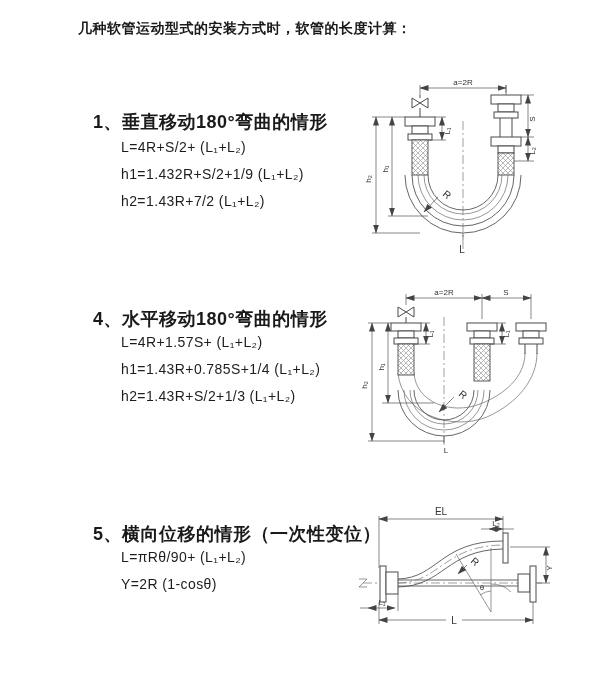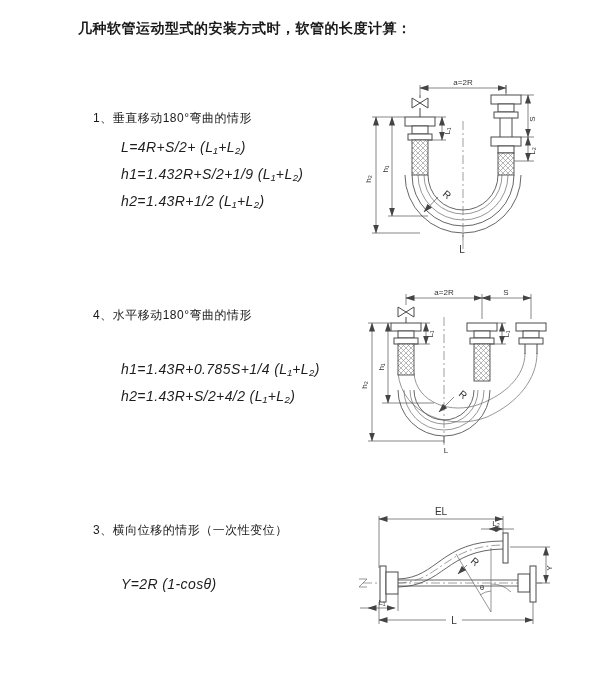--- a/index.html
+++ b/index.html
@@ -1,43 +1,43 @@
 <!DOCTYPE html>
 <html><head>
 <meta charset="utf-8">
 <style>
   html,body{margin:0;padding:0;background:#fff;}
   .page{
     position:relative;width:600px;height:675px;background:#ffffff;
     font-family:"Liberation Sans","DejaVu Sans",sans-serif;color:#1a1a1a;overflow:hidden;margin-left:48px;
   }
   .doc-title{position:absolute;left:30px;top:20px;font-size:14px;font-weight:600;letter-spacing:.5px;}
-  .sec-heading{position:absolute;font-size:12px;font-weight:400;letter-spacing:.5px;}
-  .formula{position:absolute;font-size:14px;font-weight:500;letter-spacing:.4px;color:#1d1d1d;font-style:italic;}
+  .sec-heading{position:absolute;font-size:18px;font-weight:700;letter-spacing:.5px;}
+  .formula{position:absolute;font-size:14px;font-weight:500;letter-spacing:.4px;color:#1d1d1d;}
   svg{position:absolute;overflow:visible;}
   .ln{stroke:#4a4a4a;stroke-width:1;fill:none;}
   .tube{stroke:#555;stroke-width:.9;fill:none;}
   .thin{stroke:#6a6a6a;stroke-width:.7;fill:none;}
   .dim{stroke:#555;stroke-width:.7;fill:none;}
   .cl{stroke:#777;stroke-width:.7;fill:none;stroke-dasharray:9 3 2 3;}
   .blk{fill:#ffffff;stroke:#4a4a4a;stroke-width:1;}
   .dimtxt{font-family:"Liberation Sans","DejaVu Sans",sans-serif;font-size:8px;fill:#333;}
   .dimtxt2{font-family:"Liberation Sans","DejaVu Sans",sans-serif;font-size:10px;fill:#333;}
 </style>
 </head>
 <body>
 
 <div class="page">
 
   <div class="doc-title">几种软管运动型式的安装方式时，软管的长度计算：</div>
 
   <div class="sec-heading" style="left:45px;top:110px">1、垂直移动180°弯曲的情形</div>
   <div class="formula" style="left:73px;top:139px">L=4R+S/2+ (L₁+L₂)</div>
   <div class="formula" style="left:73px;top:166px">h1=1.432R+S/2+1/9 (L₁+L₂)</div>
-  <div class="formula" style="left:73px;top:193px">h2=1.43R+1/2 (L₁+L₂)</div>
+  <div class="formula" style="left:73px;top:193px">h2=1.43R+7/2 (L₁+L₂)</div>
 
   <svg style="left:310px;top:73px;width:280px;height:185px" viewBox="0 0 280 185">
     <defs>
       <pattern id="hx1" width="5" height="5" patternUnits="userSpaceOnUse">
         <rect width="5" height="5" fill="#fff"></rect>
         <path d="M0,0 L5,5 M5,0 L0,5" stroke="#8a8a8a" stroke-width="0.6"></path>
       </pattern>
       <marker id="ar1" markerWidth="9" markerHeight="6" refX="8.5" refY="3" orient="auto-start-reverse" markerUnits="userSpaceOnUse">
         <path d="M0,0 L9,3 L0,6 Z" fill="#444"></path>
       </marker>
@@ -121,22 +121,23 @@
     <g>
       <line class="dim" x1="80" y1="124" x2="66" y2="139" marker-end="url(#ar1)"></line>
       <text class="dimtxt2" x="84" y="122" transform="rotate(40 84,122)">R</text>
     </g>
 
     <line class="dim" x1="105" y1="160" x2="105" y2="167"></line>
     <text class="dimtxt2" x="104" y="180" text-anchor="middle">L</text>
   </svg>
 
   <div class="sec-heading" style="left:45px;top:307px">4、水平移动180°弯曲的情形</div>
+  <div class="formula" style="left:73px;top:334px">L=4R+1.57S+ (L₁+L₂)</div>
   <div class="formula" style="left:73px;top:361px">h1=1.43R+0.785S+1/4 (L₁+L₂)</div>
-  <div class="formula" style="left:73px;top:388px">h2=1.43R+S/2+4/2 (L₁+L₂)</div>
+  <div class="formula" style="left:73px;top:388px">h2=1.43R+S/2+1/3 (L₁+L₂)</div>
 
   <svg style="left:308px;top:283px;width:292px;height:175px" viewBox="0 0 292 175">
     <defs>
       <pattern id="hx2" width="5" height="5" patternUnits="userSpaceOnUse">
         <rect width="5" height="5" fill="#fff"></rect>
         <path d="M0,0 L5,5 M5,0 L0,5" stroke="#8a8a8a" stroke-width="0.6"></path>
       </pattern>
       <marker id="ar2" markerWidth="9" markerHeight="6" refX="8.5" refY="3" orient="auto-start-reverse" markerUnits="userSpaceOnUse">
         <path d="M0,0 L9,3 L0,6 Z" fill="#444"></path>
       </marker>
@@ -221,21 +222,22 @@
 
     <g>
       <line class="dim" x1="98" y1="114" x2="83" y2="129" marker-end="url(#ar2)"></line>
       <text class="dimtxt2" x="102" y="112" transform="rotate(40 102,112)">R</text>
     </g>
 
     <line class="dim" x1="88" y1="153" x2="88" y2="160"></line>
     <text class="dimtxt" x="90" y="170" text-anchor="middle">L</text>
   </svg>
 
-  <div class="sec-heading" style="left:45px;top:522px">3、横向位移的情形（一次性变位）</div>
+  <div class="sec-heading" style="left:45px;top:522px">5、横向位移的情形（一次性变位）</div>
+  <div class="formula" style="left:73px;top:549px">L=πRθ/90+ (L₁+L₂)</div>
   <div class="formula" style="left:73px;top:576px">Y=2R (1-cosθ)</div>
 
   <svg style="left:298px;top:498px;width:302px;height:148px" viewBox="0 0 302 148">
     <defs>
       <marker id="ar3" markerWidth="9" markerHeight="6" refX="8.5" refY="3" orient="auto-start-reverse" markerUnits="userSpaceOnUse">
         <path d="M0,0 L9,3 L0,6 Z" fill="#444"></path>
       </marker>
     </defs>
 
     <line class="cl" x1="17" y1="85" x2="196" y2="85"></line>

